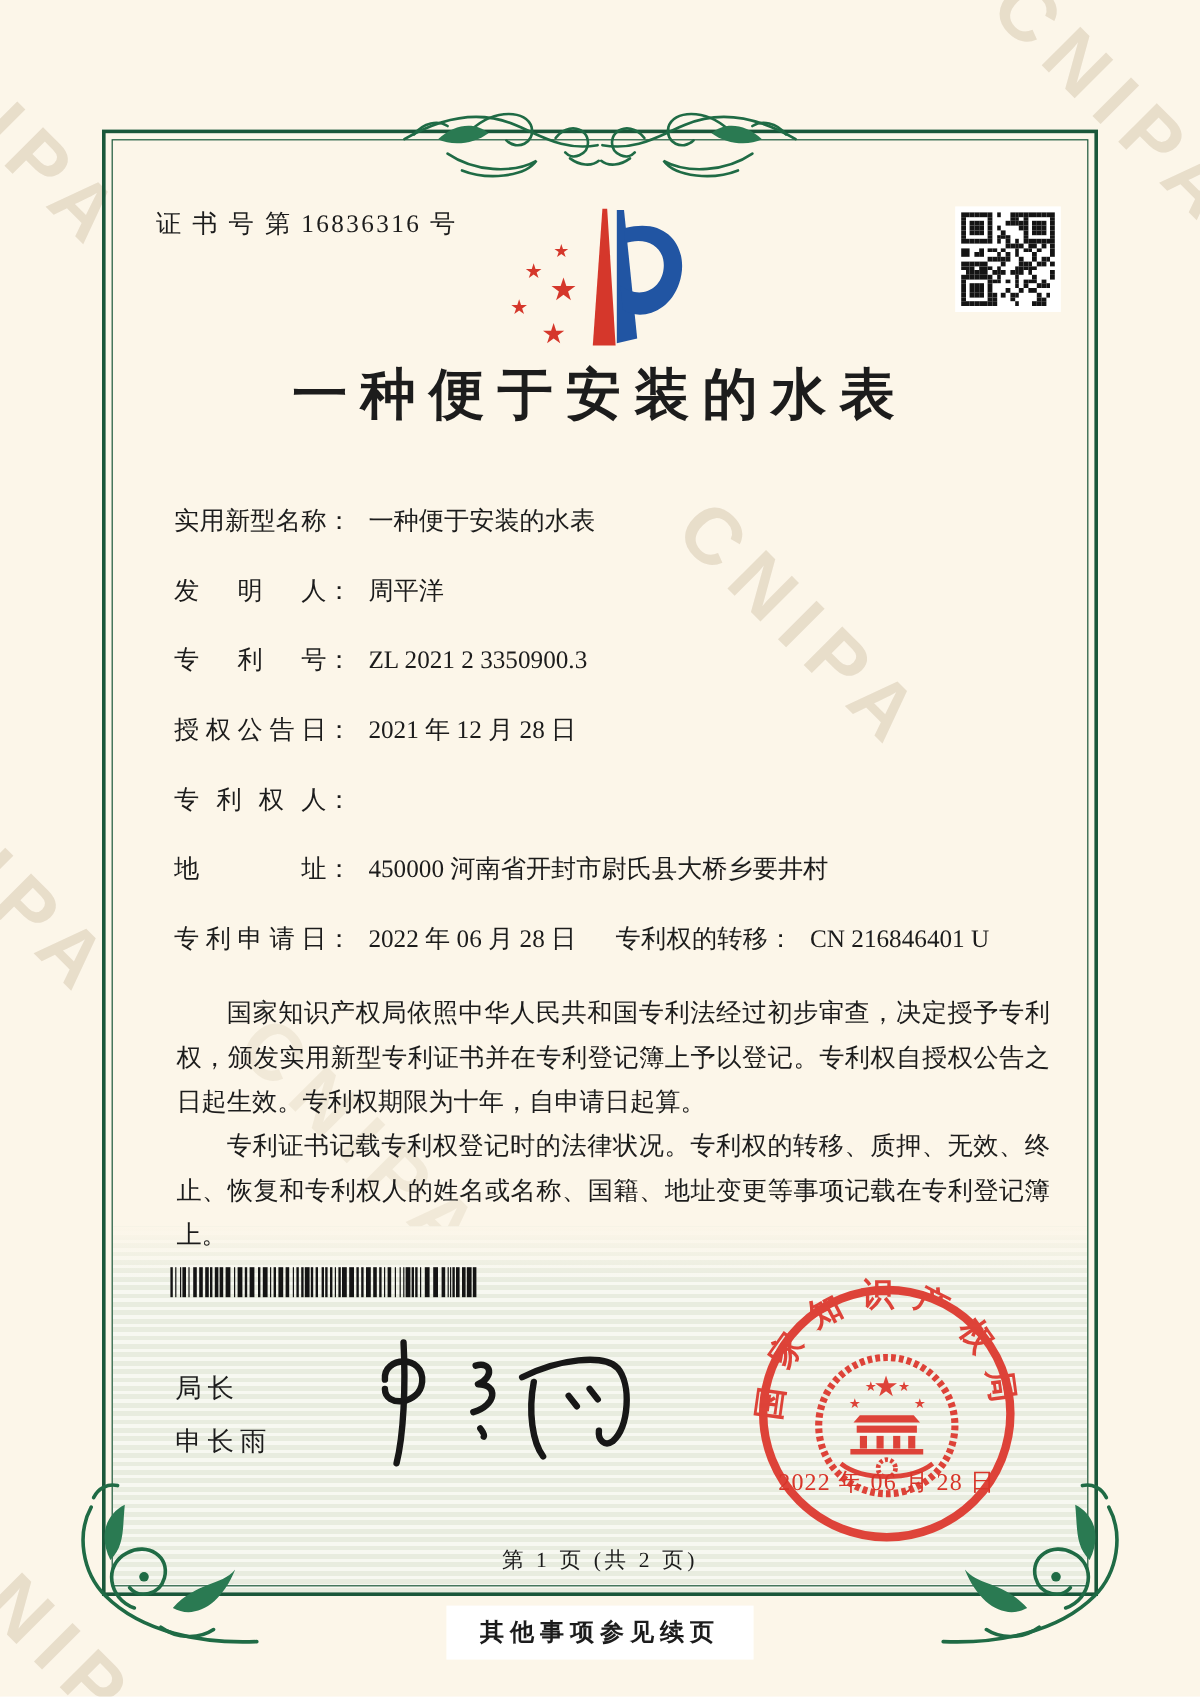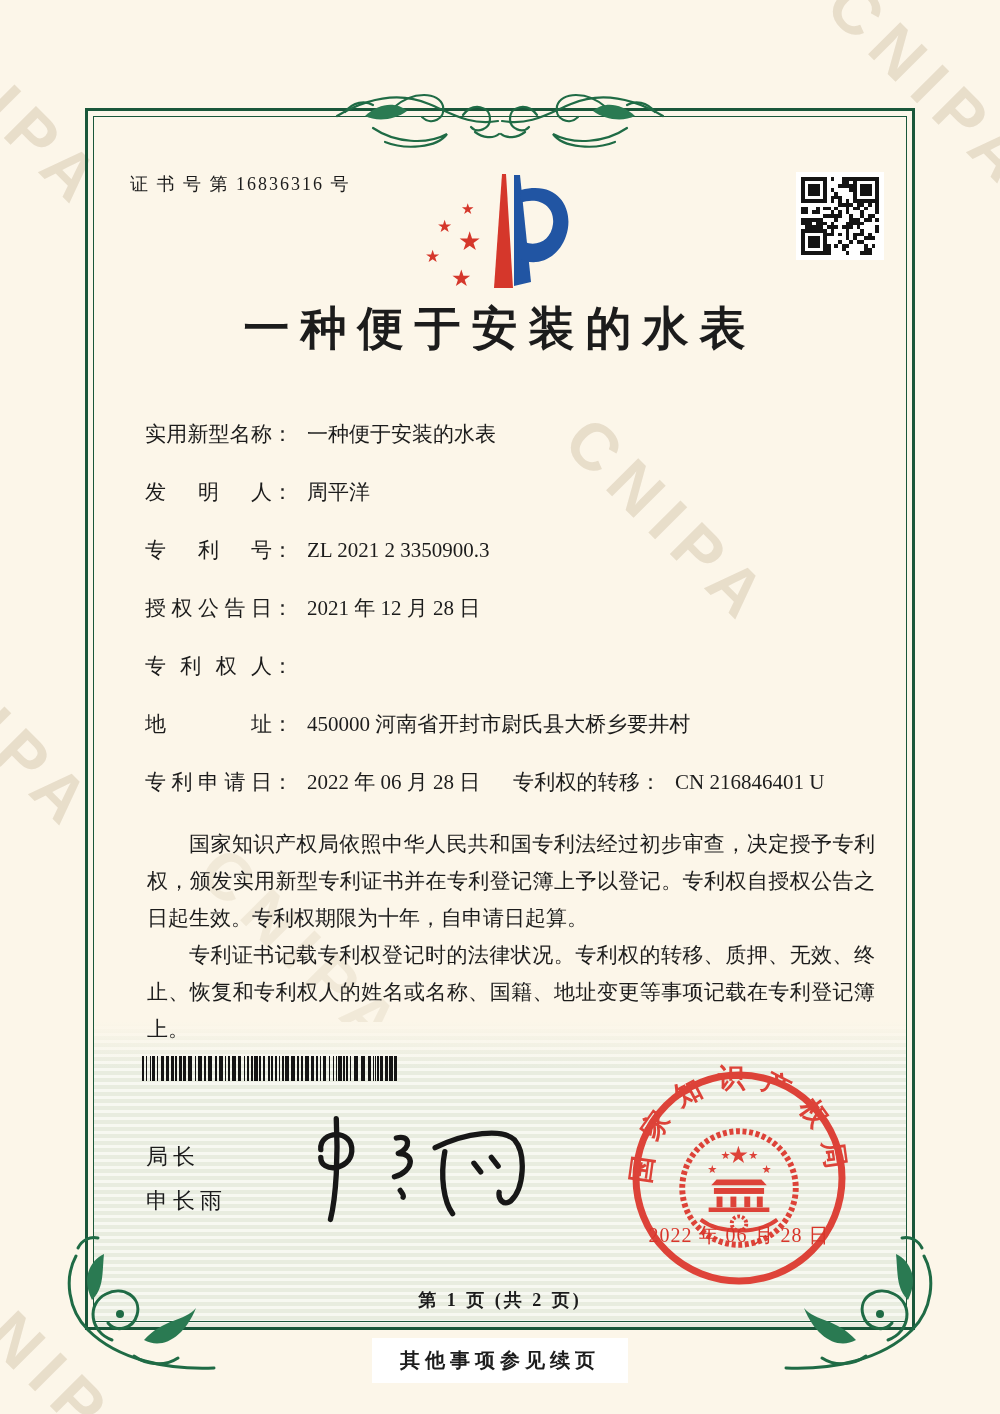--- a/index.html
+++ b/index.html
@@ -29,21 +29,21 @@
   
   .frame-outer{position:absolute;left:85px;top:108px;right:85px;bottom:84px;
     border:3px solid #1a573a;z-index:1;pointer-events:none;}
   .frame-inner{position:absolute;left:93px;top:116px;right:93px;bottom:92px;
     border:1px solid #1a573a;z-index:1;pointer-events:none;}
   .orn{position:absolute;z-index:2;pointer-events:none;}
   .orn-top{left:335px;top:86px;width:330px;height:66px;}
   .orn-bl{left:48px;top:1216px;width:170px;height:170px;}
   .orn-br{left:782px;top:1216px;width:170px;height:170px;transform:scaleX(-1);}
   
-  .cert-number{position:absolute;left:130px;top:172px;font-size:18px;letter-spacing:2px;z-index:2;}
+  .cert-number{position:absolute;left:130px;top:172px;font-size:21px;letter-spacing:2px;z-index:2;}
   .logo{position:absolute;left:423px;top:166px;width:152px;height:138px;z-index:2;}
   .qr{position:absolute;left:796px;top:172px;width:88px;height:88px;background:#fff;
     padding:5px;box-sizing:border-box;z-index:2;}
   .qr-grid{display:grid;width:78px;height:78px;
     grid-template-columns:repeat(21,1fr);grid-template-rows:repeat(21,1fr);}
   .qr-grid div{background:#141414;}
   .title{position:absolute;left:0;right:0;top:298px;text-align:center;
     font-size:46px;font-weight:bold;letter-spacing:11px;z-index:2;}
   
   .fields{position:absolute;left:145px;top:420px;width:740px;z-index:2;}
@@ -60,21 +60,21 @@
   .barcode{position:absolute;left:142px;top:1056px;width:266px;height:25px;
     display:flex;align-items:stretch;z-index:2;}
   .barcode div{background:#141414;flex:none;}
   .director-title{position:absolute;left:146px;top:1142px;font-size:22px;letter-spacing:5px;z-index:2;}
   .director-name{position:absolute;left:146px;top:1186px;font-size:22px;letter-spacing:5px;z-index:2;}
   .signature{position:absolute;left:282px;top:1106px;width:252px;height:128px;z-index:2;}
   .seal{position:absolute;left:626px;top:1064px;width:226px;height:226px;z-index:3;}
   .seal-date{position:absolute;left:616px;top:1222px;width:246px;text-align:center;
     color:#d8352a;font-size:20px;letter-spacing:1px;z-index:4;}
   .page-num{position:absolute;left:0;right:0;top:1288px;text-align:center;
-    font-size:18px;letter-spacing:3px;z-index:2;font-weight:bold;}
+    font-size:18px;letter-spacing:3px;z-index:2;}
   .continuation{position:absolute;left:50%;transform:translateX(-50%);top:1338px;
     background:#ffffff;padding:9px 28px;font-size:20px;letter-spacing:5px;z-index:2;white-space:nowrap;font-weight:bold;}
 </style>
 </head>
 <body>
 
 <div class="page">
 
   <div class="wm" style="left:-62px;top:-14px;">CNIPA</div>
   <div class="wm" style="left:866px;top:-34px;">CNIPA</div>

